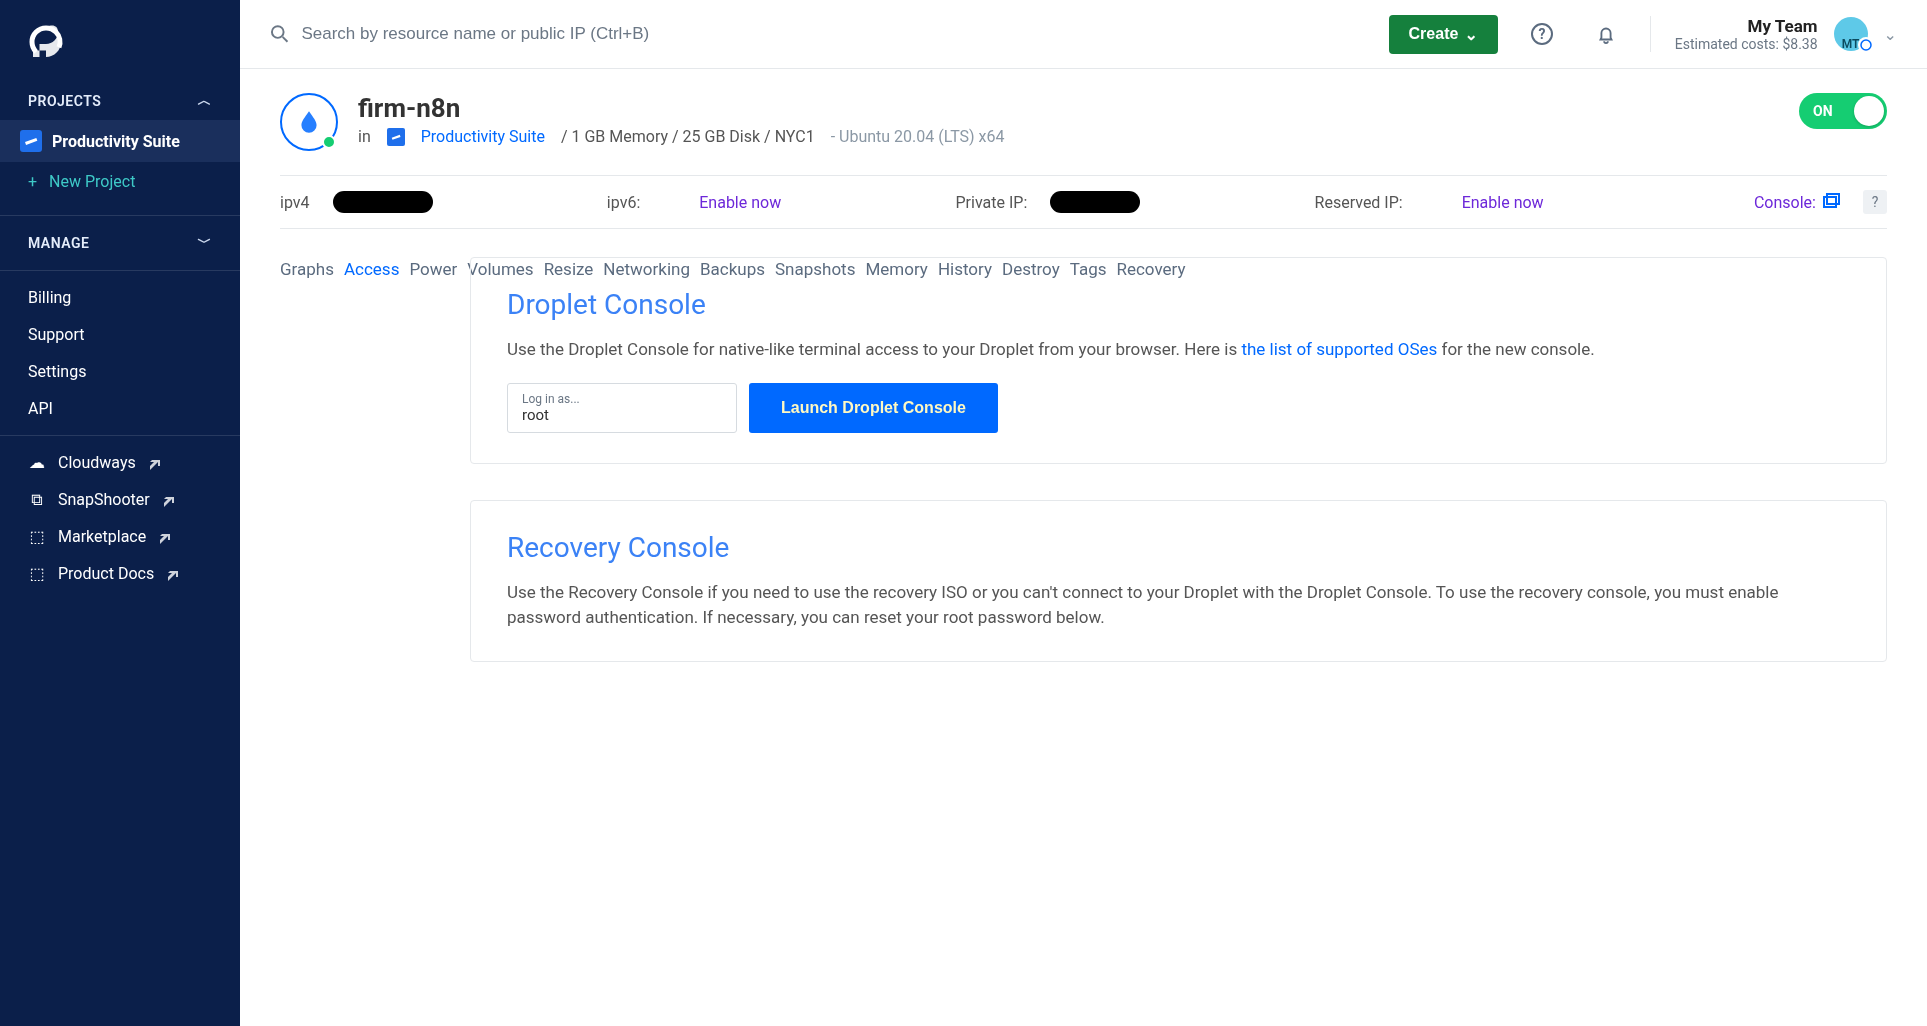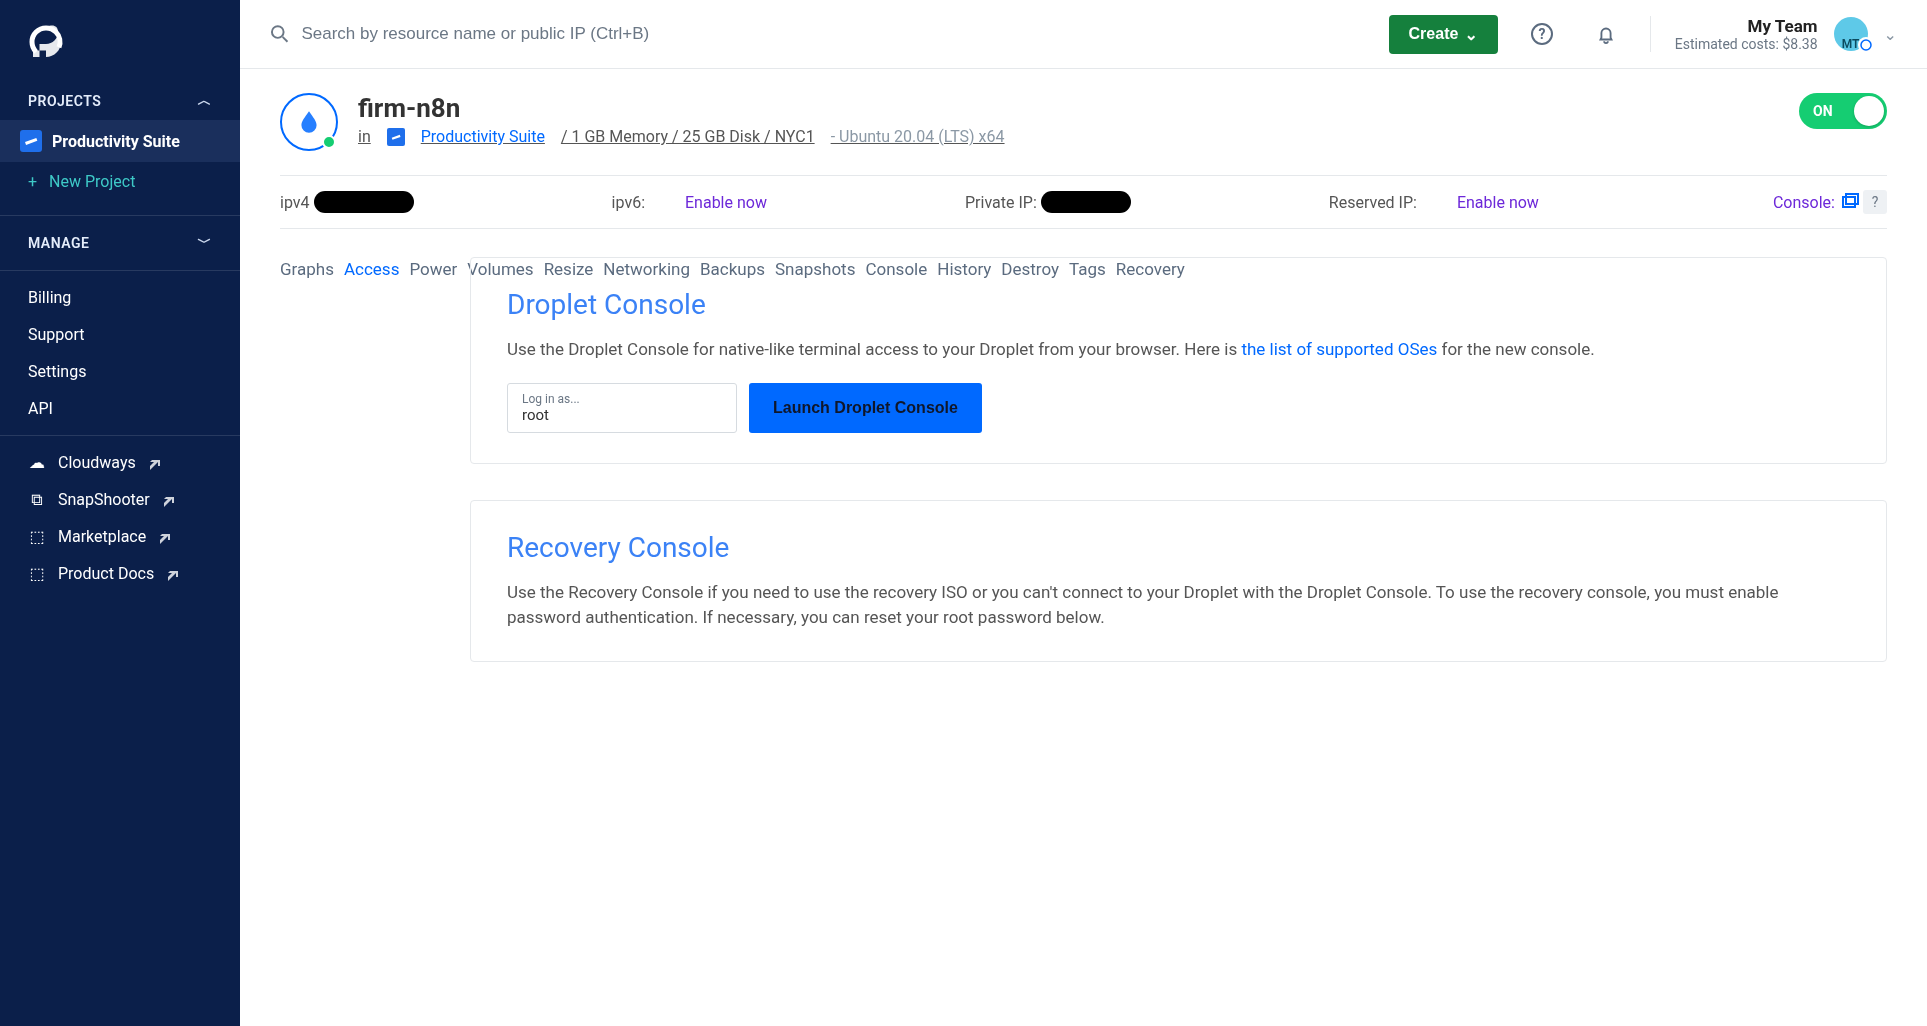--- a/index.html
+++ b/index.html
@@ -37,50 +37,50 @@
     .avatar { width: 34px; height: 34px; border-radius: 50%; background: #5ec9e8; display: flex; align-items: flex-end; justify-content: center; font-size: 12px; font-weight: 600; color: #0b4a5e; position: relative; }
     .avatar-badge { position: absolute; bottom: -2px; right: -6px; width: 16px; height: 16px; background: #fff; border-radius: 50%; display: flex; align-items: center; justify-content: center; }
     
     
     .content { padding: 24px 40px 40px; }
     .droplet-header { display: flex; align-items: flex-start; gap: 20px; }
     .droplet-icon-wrap { position: relative; width: 58px; height: 58px; border: 2px solid #0069ff; border-radius: 50%; display: flex; align-items: center; justify-content: center; }
     .status-dot { position: absolute; bottom: 0; right: 0; width: 14px; height: 14px; background: #15cd72; border: 2px solid #fff; border-radius: 50%; }
     .droplet-heading { flex: 1; }
     .droplet-name { font-size: 26px; font-weight: 700; color: #333; margin-bottom: 4px; }
-    .droplet-meta { font-size: 16px; color: #555; display: flex; align-items: center; gap: 16px; flex-wrap: wrap; text-decoration: underline; }
+    .droplet-meta { font-size: 16px; color: #555; display: flex; align-items: center; gap: 16px; flex-wrap: wrap; }
     .droplet-meta a { color: #0069ff; text-decoration: none; }
     .droplet-meta .proj-mini { width: 18px; height: 18px; background: #1f6feb; border-radius: 2px; display: inline-flex; align-items: center; justify-content: center; }
     .muted { color: #8b98a5; }
     .toggle-wrap { display: flex; align-items: center; }
     .toggle { width: 88px; height: 36px; background: #15cd72; border-radius: 18px; position: relative; cursor: pointer; display: flex; align-items: center; }
     .toggle-label { color: #fff; font-weight: 700; font-size: 14px; margin-left: 14px; }
     .toggle-knob { position: absolute; right: 3px; width: 30px; height: 30px; background: #fff; border-radius: 50%; box-shadow: 0 1px 3px rgba(0,0,0,0.2); }
 
     .ip-bar { display: flex; align-items: center; justify-content: space-between; border-top: 1px solid #e5e8eb; border-bottom: 1px solid #e5e8eb; margin-top: 24px; padding: 14px 0; font-size: 16px; flex-wrap: wrap; gap: 16px; }
-    .ip-item { display: flex; align-items: center; gap: 4px; }
+    .ip-item { display: flex; align-items: center; gap: 23px; }
     .ip-item .lbl { color: #555; }
     .ip-item a { color: #6d28d9; text-decoration: none; padding-left: 36px; }
     .redact { display: inline-block; width: 100px; height: 22px; background: #000; border-radius: 11px; }
     .help-box { width: 24px; height: 24px; background: #eef1f4; border-radius: 3px; display: flex; align-items: center; justify-content: center; color: #6b7785; font-size: 14px; cursor: pointer; }
 
     .body-cols { display: flex; gap: 40px; margin-top: 28px; }
     .side-tabs { width: 150px; flex-shrink: 0; display: flex; flex-direction: row; gap: 10px; }
     .side-tabs .tab { font-size: 17px; color: #5b6b7f; cursor: pointer; padding: 2px 0; }
     .side-tabs .tab.active { color: #0069ff; }
     .panels { flex: 1; display: flex; flex-direction: column; gap: 36px; }
     .panel { border: 1px solid #e5e8eb; border-radius: 4px; padding: 30px 36px; }
     .panel h2 { font-size: 28px; font-weight: 400; color: #3b82f6; margin-bottom: 16px; }
     .panel p { font-size: 17px; color: #555; line-height: 1.5; }
     .panel p a { color: #0069ff; text-decoration: none; }
     .login-row { display: flex; gap: 12px; margin-top: 20px; }
     .login-box { border: 1px solid #d6dbe0; border-radius: 3px; padding: 8px 14px; width: 230px; }
     .login-box .sm { font-size: 12px; color: #6b7785; }
     .login-box .val { font-size: 15px; color: #333; }
-    .launch-btn { background: #0069ff; color: #0f172a; border: none; border-radius: 3px; padding: 0 24px; font-size: 16px; font-weight: 600; cursor: pointer; }
+    .launch-btn { background: #0069ff; color: #fef9c3; border: none; border-radius: 3px; padding: 0 32px; font-size: 16px; font-weight: 600; cursor: pointer; }
     
     ::-webkit-scrollbar { width: 14px; }
     ::-webkit-scrollbar-track { background: #f1f1f1; }
     ::-webkit-scrollbar-thumb { background: #c1c1c1; border-radius: 7px; }
   </style>
 </head>
 <body>
 
 <div class="app">
   <aside class="sidebar">
@@ -260,21 +260,21 @@
       <div class="body-cols">
         <nav class="side-tabs">
           <div class="tab">Graphs</div>
           <div class="tab active">Access</div>
           <div class="tab">Power</div>
           <div class="tab">Volumes</div>
           <div class="tab">Resize</div>
           <div class="tab">Networking</div>
           <div class="tab">Backups</div>
           <div class="tab">Snapshots</div>
-          <div class="tab">Console</div>
+          <div class="tab">Memory</div>
           <div class="tab">History</div>
           <div class="tab">Destroy</div>
           <div class="tab">Tags</div>
           <div class="tab">Recovery</div>
         </nav>
 
         <div class="panels">
           <section class="panel">
             <h2>Droplet Console</h2>
             <p>

